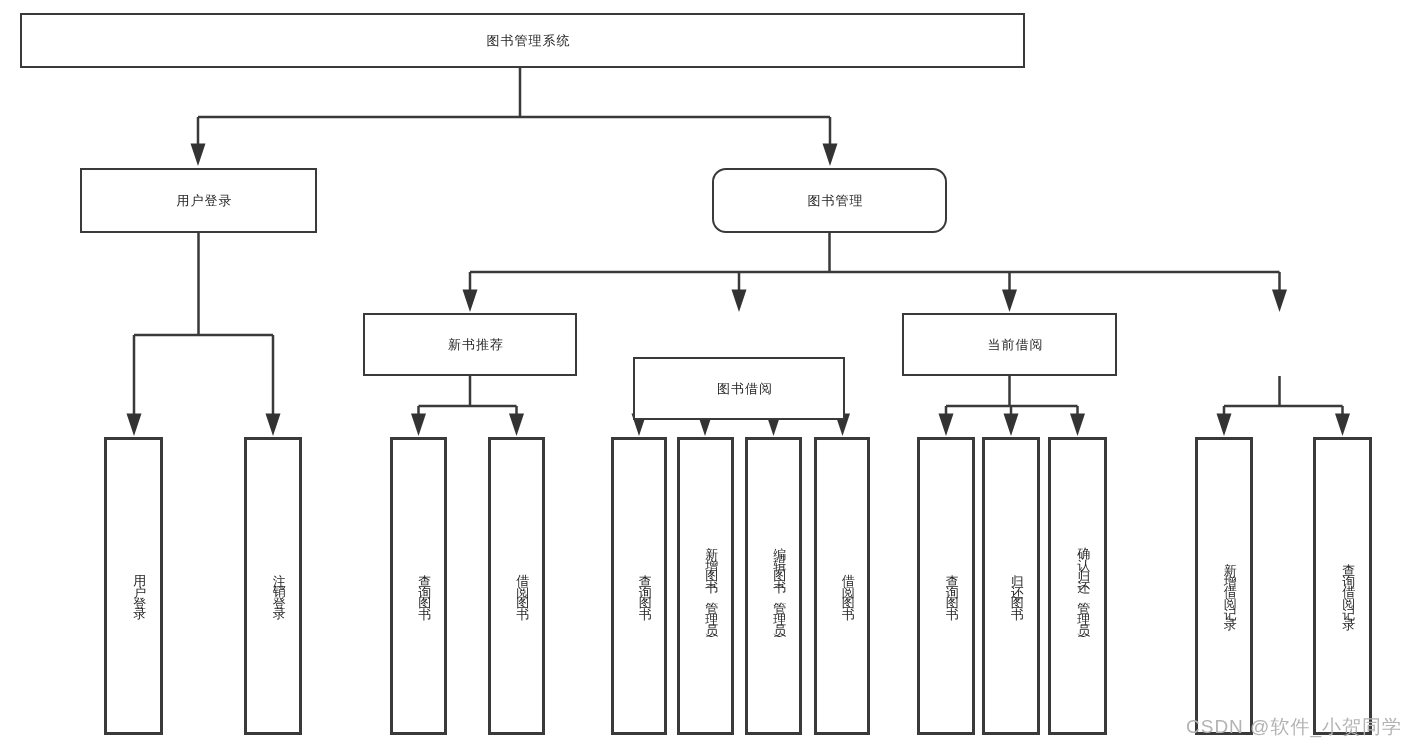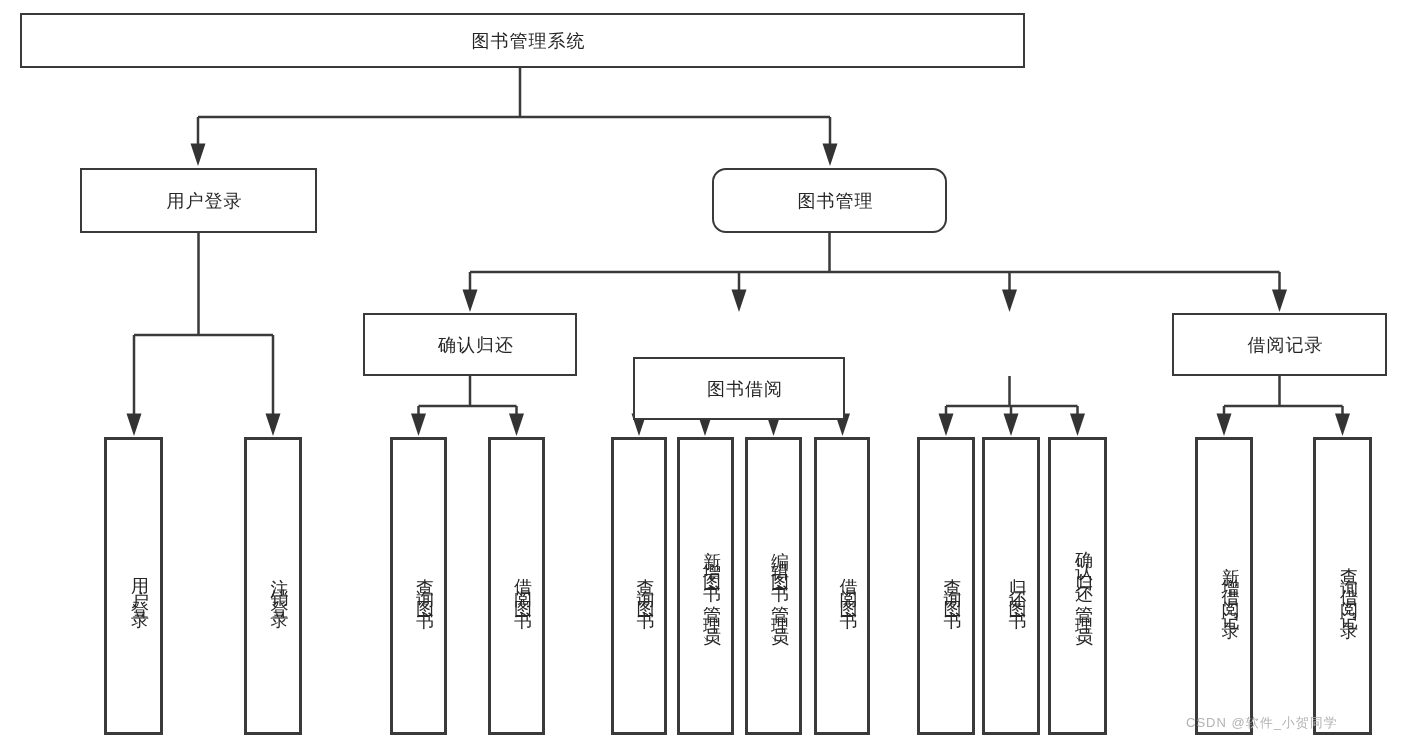--- a/index.html
+++ b/index.html
@@ -24,21 +24,21 @@
   }
   .box {
     position: absolute;
     box-sizing: border-box;
     border: 2px solid #3a3a3a;
     background: #ffffff;
     display: flex;
     align-items: center;
     justify-content: center;
     color: #262626;
-    font-size: 18px;
+    font-size: 13px;
     letter-spacing: 1px;
     z-index: 2;
     padding-left: 12px;
   }
   .hbox span { white-space: nowrap; }
   .vbox {
     border-width: 3px;
     top: 437px;
     height: 298px;
   }
@@ -67,21 +67,21 @@
   #leaf-borrow-4  { left: 814px;  width: 56px; }
   #leaf-current-1 { left: 917px;  width: 58px; }
   #leaf-current-2 { left: 982px;  width: 58px; }
   #leaf-current-3 { left: 1048px; width: 59px; }
   #leaf-records-1 { left: 1195px; width: 58px; }
   #leaf-records-2 { left: 1313px; width: 59px; }
   #watermark {
     position: absolute;
     left: 1186px;
     top: 714px;
-    font-size: 13px;
+    font-size: 19px;
     color: #b3b3b3;
     letter-spacing: 1px;
     white-space: nowrap;
     z-index: 3;
   }
   .wire { stroke: #3a3a3a; stroke-width: 2.5; fill: none; }
   .arrow { fill: #333333; stroke: none; }
 </style>
 </head>
 <body>
@@ -143,27 +143,27 @@
   </div>
 
   <div class="box hbox" id="node-login">
     <span>用户登录</span>
   </div>
   <div class="box hbox" id="node-mgmt">
     <span>图书管理</span>
   </div>
 
   <div class="box hbox" id="node-newbook">
-    <span>确认归还</span>
+    <span>新书推荐</span>
   </div>
   <div class="box hbox" id="node-borrow">
     <span>图书借阅</span>
   </div>
-  <div class="box hbox" id="node-records">
-    <span>借阅记录</span>
+  <div class="box hbox" id="node-current">
+    <span>当前借阅</span>
   </div>
 
   <div class="box vbox" id="leaf-login-1">
     <span>用户登录</span>
   </div>
   <div class="box vbox" id="leaf-login-2">
     <span>注销登录</span>
   </div>
 
   <div class="box vbox" id="leaf-newbook-1">

